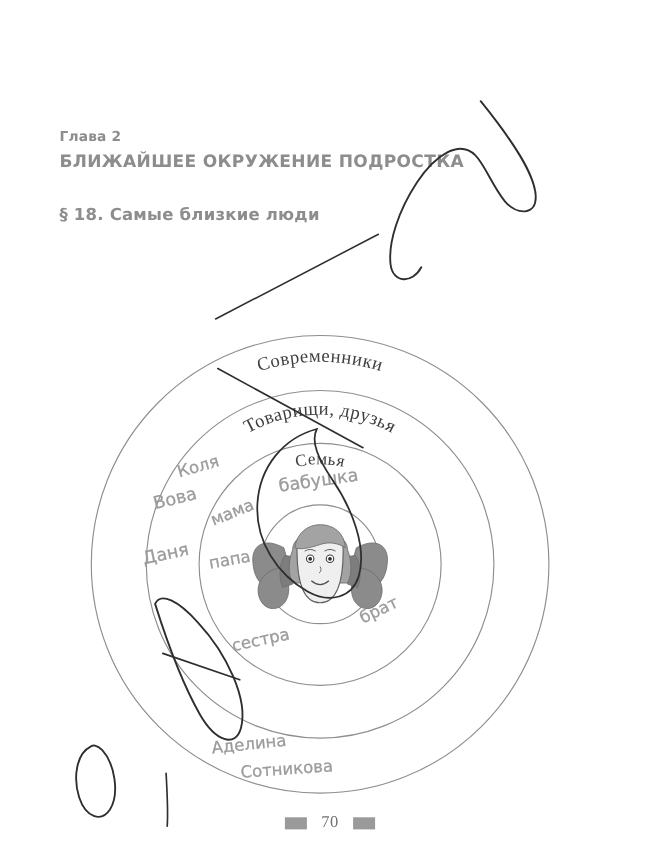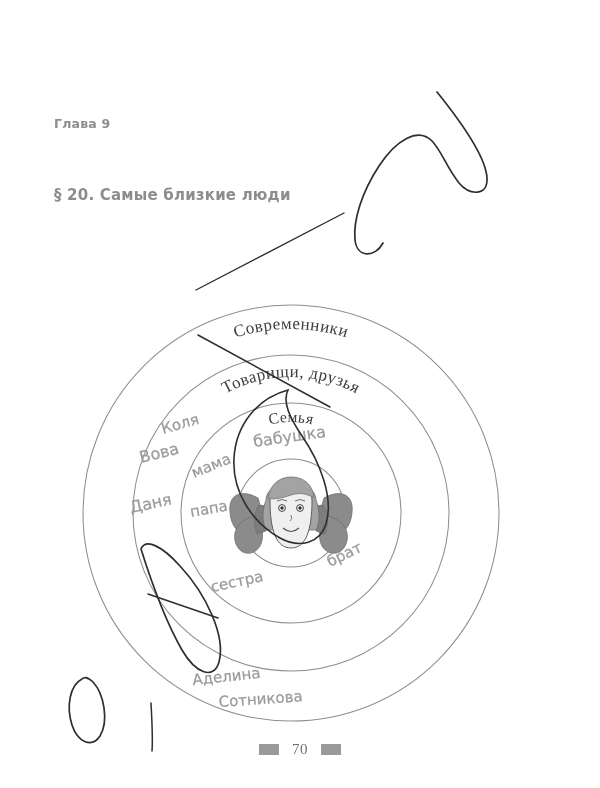--- a/index.html
+++ b/index.html
@@ -92,22 +92,23 @@
   .footer .pageno {
     vertical-align: middle;
     letter-spacing: 0.5px;
   }
 </style>
 </head>
 <body>
 
 <div id="page">
 
-  <div class="chapter-label">Глава 9</div>
-  <div class="section-title">§ 20. Самые близкие люди</div>
+  <div class="chapter-label">Глава 2</div>
+  <div class="chapter-title">БЛИЖАЙШЕЕ ОКРУЖЕНИЕ ПОДРОСТКА</div>
+  <div class="section-title">§ 18. Самые близкие люди</div>
 
   <svg id="scheme" viewBox="0 0 600 788" xmlns="http://www.w3.org/2000/svg">
     <defs>
       <path id="arc-contemporaries" d="M 107 513 A 184 184 0 0 1 475 513" fill="none"></path>
       <path id="arc-friends" d="M 155 513 A 136 136 0 0 1 427 513" fill="none"></path>
       <path id="arc-family" d="M 200 513 A 91 91 0 0 1 382 513" fill="none"></path>
     </defs>
 
     <g fill="none" stroke="#8e8e8e" stroke-width="1.05">
       <circle cx="291" cy="513" r="208"></circle>

